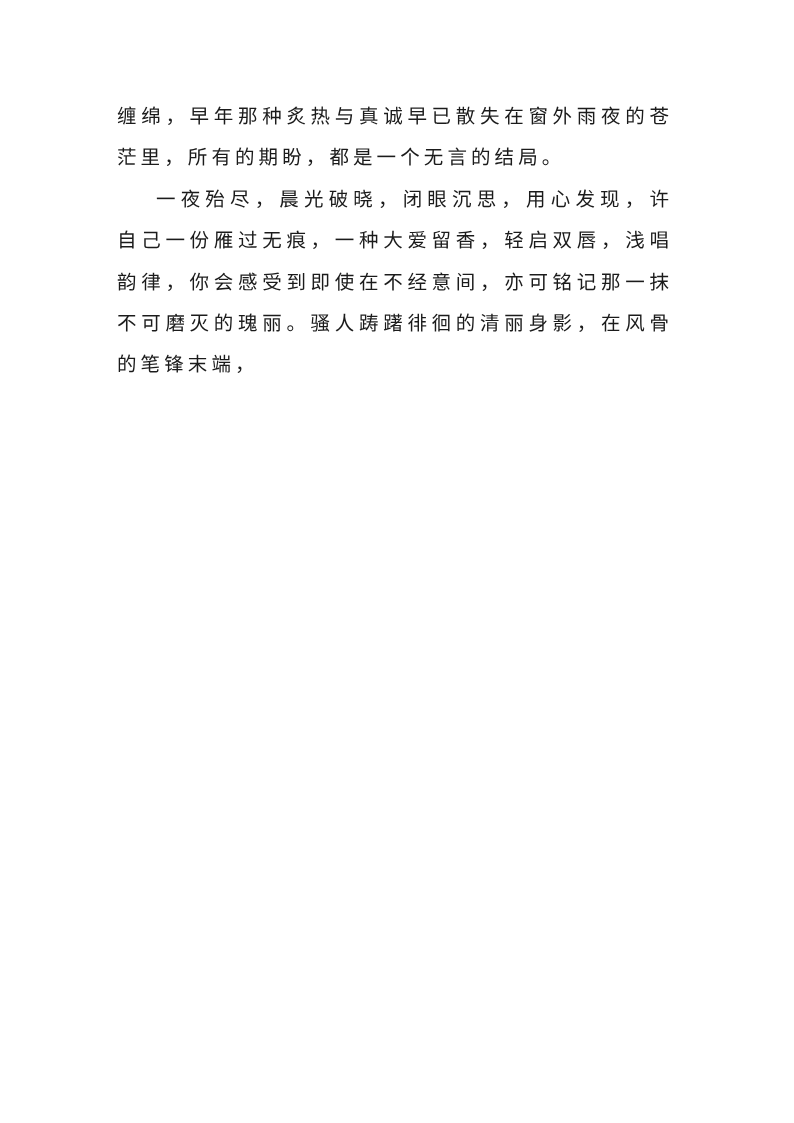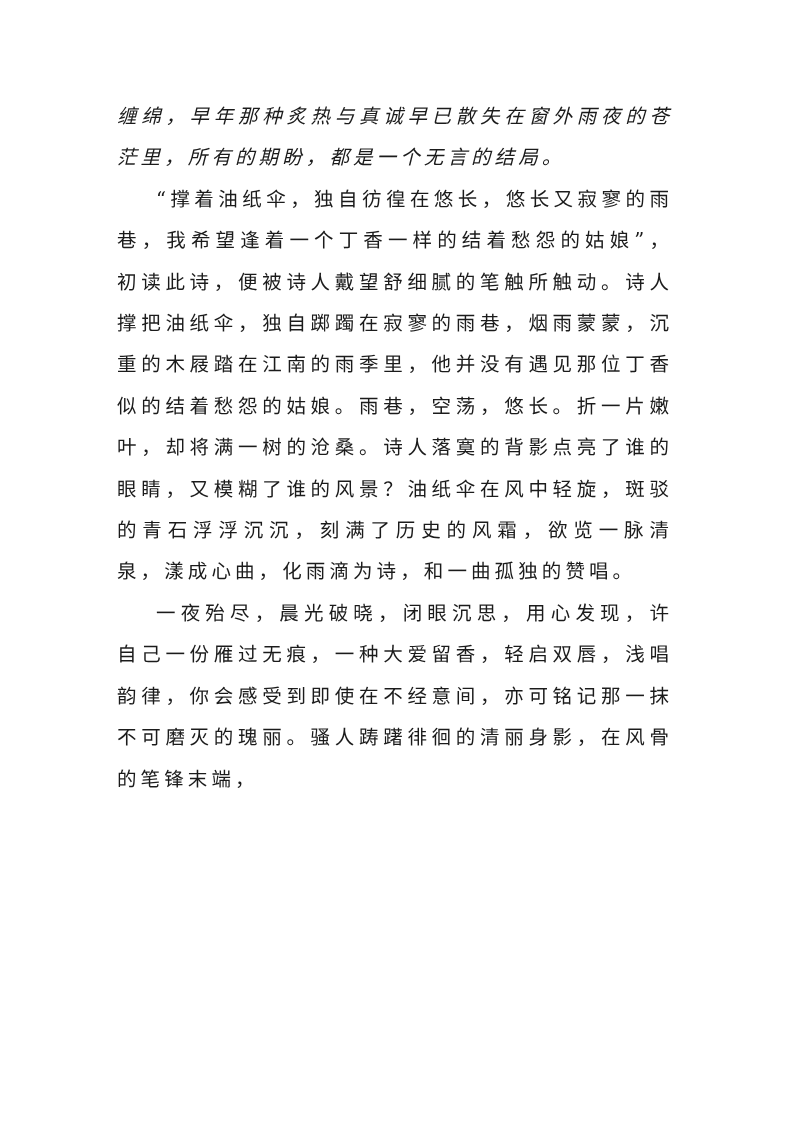--- a/index.html
+++ b/index.html
@@ -37,30 +37,28 @@
     text-justify: inter-character;
     letter-spacing: 4.1px;
     font-weight: 400;
     word-break: break-all;
     -webkit-font-smoothing: none;
   }
 
   
   .para.continued {
     text-indent: 0;
-    font-style: italic;
   }
 </style>
 </head>
 <body>
 
 <div class="page">
   <div class="text-body">
 
     <p class="para continued">缠绵，早年那种炙热与真诚早已散失在窗外雨夜的苍茫里，所有的期盼，都是一个无言的结局。</p>
 
-    <p class="para">“撑着油纸伞，独自彷徨在悠长，悠长又寂寥的雨巷，我希望逢着一个丁香一样的结着愁怨的姑娘”，初读此诗，便被诗人戴望舒细腻的笔触所触动。诗人撑把油纸伞，独自踯躅在寂寥的雨巷，烟雨蒙蒙，沉重的木屐踏在江南的雨季里，他并没有遇见那位丁香似的结着愁怨的姑娘。雨巷，空荡，悠长。折一片嫩叶，却将满一树的沧桑。诗人落寞的背影点亮了谁的眼睛，又模糊了谁的风景？油纸伞在风中轻旋，斑驳的青石浮浮沉沉，刻满了历史的风霜，欲览一脉清泉，漾成心曲，化雨滴为诗，和一曲孤独的赞唱。</p>
 
 
     <p class="para">一夜殆尽，晨光破晓，闭眼沉思，用心发现，许自己一份雁过无痕，一种大爱留香，轻启双唇，浅唱韵律，你会感受到即使在不经意间，亦可铭记那一抹不可磨灭的瑰丽。骚人踌躇徘徊的清丽身影，在风骨的笔锋末端，</p>
 
   </div>
 </div>
 
 </body></html>

